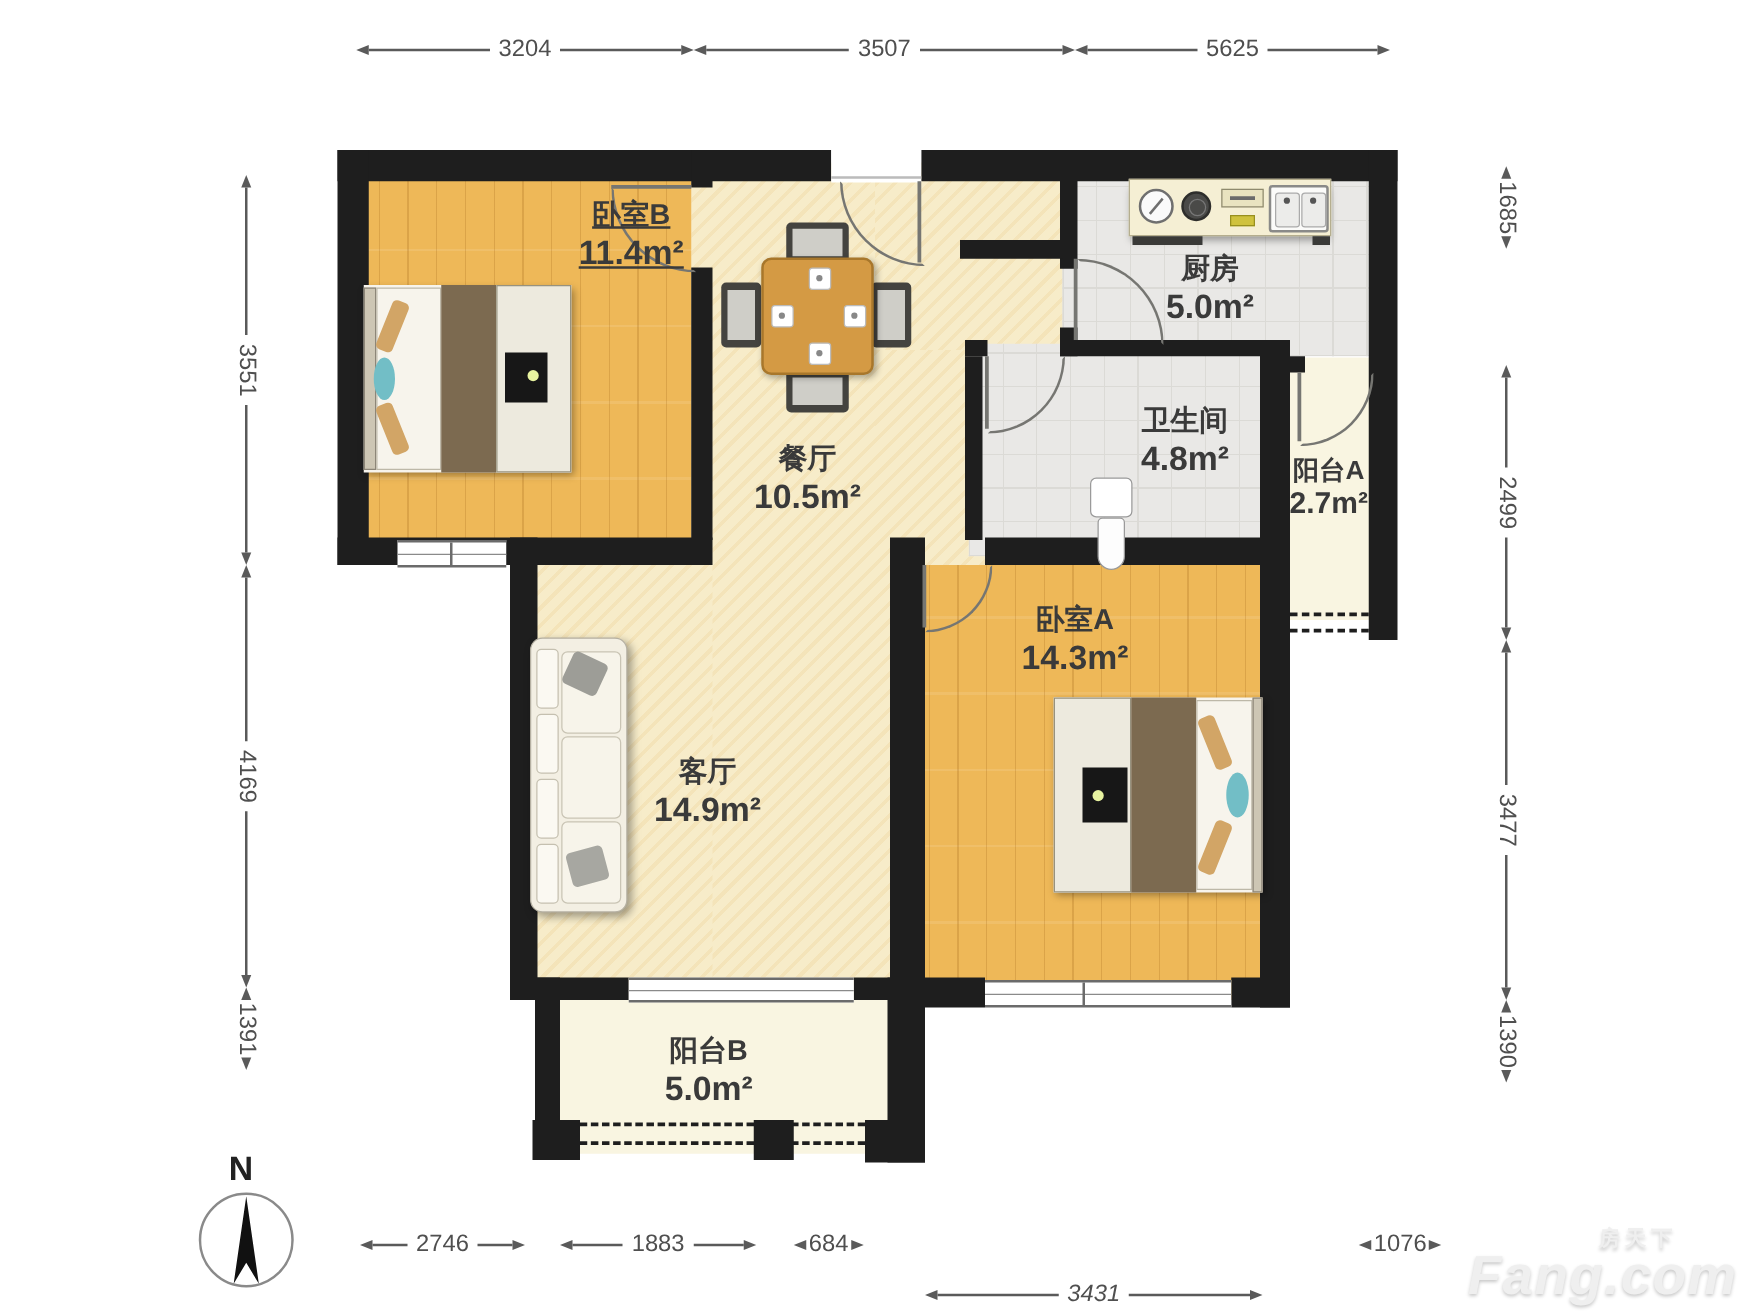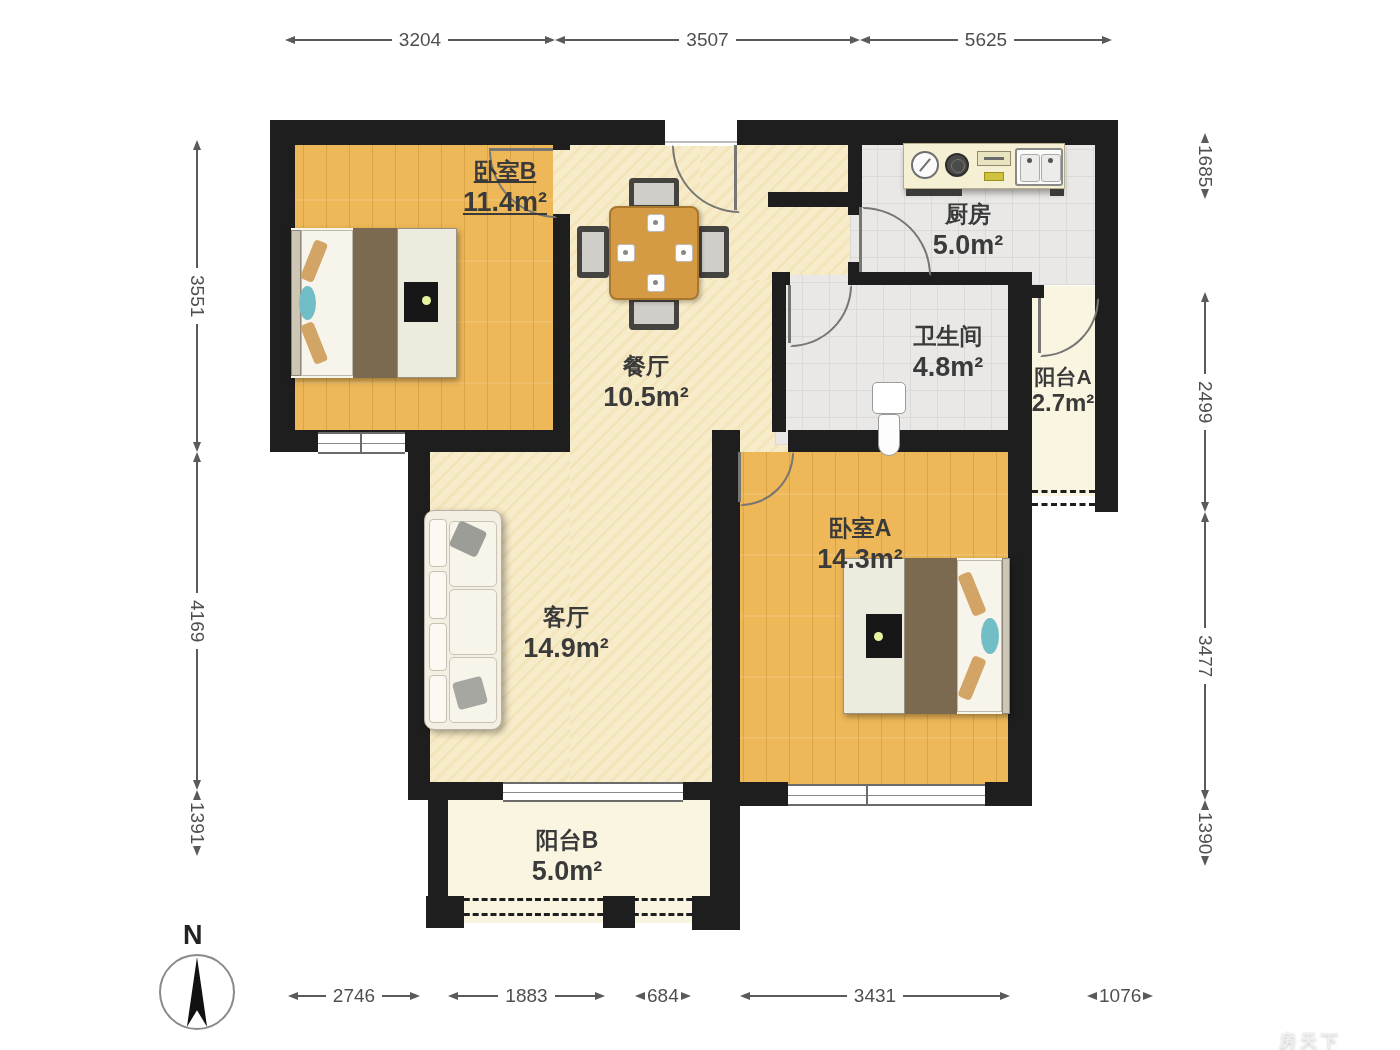--- a/index.html
+++ b/index.html
@@ -242,21 +242,21 @@
     <span class="ar">5.0m²</span>
   </div>
   <div class="room-label" style="left:948px;top:353px;text-align:center;">
     <span class="nm">卫生间</span>
     <span class="ar">4.8m²</span>
   </div>
   <div class="room-label sm" style="left:1063px;top:391px;">
     <span class="nm">阳台A</span>
     <span class="ar">2.7m²</span>
   </div>
-  <div class="room-label" style="left:860px;top:545px;">
+  <div class="room-label" style="left:860px;top:512px;">
     <span class="nm">卧室A</span>
     <span class="ar">14.3m²</span>
   </div>
   <div class="room-label" style="left:566px;top:618px;margin-top:16px;">
     <span class="nm">客厅</span>
     <span class="ar">14.9m²</span>
   </div>
   <div class="room-label" style="left:567px;top:857px;">
     <span class="nm">阳台B</span>
     <span class="ar">5.0m²</span>
@@ -296,21 +296,21 @@
       <div class="dlh"></div>
     <span class="lbl">1883</span>
     <div class="dlh"></div>
       <div class="arrR"></div>
   </div>
   <div class="dim-h" style="left:635px;top:986px;width:75px;">
     <div class="arrL"></div>
     <span class="lbl" style="padding:0 2px;">684</span>
     <div class="arrR"></div>
   </div>
-  <div class="dim-h" style="left:740px;top:986px;width:270px;">
+  <div class="dim-h" style="left:740px;top:1026px;width:270px;font-style:italic;">
     <div class="arrL"></div>
       <div class="dlh"></div>
     <span class="lbl">3431</span>
     <div class="dlh"></div>
       <div class="arrR"></div>
   </div>
   <div class="dim-h" style="left:1087px;top:986px;width:75px;">
     <div class="arrL"></div>
     <span class="lbl" style="padding:0 2px;">1076</span>
     <div class="arrR"></div>
@@ -362,15 +362,16 @@
   </div>
 
   <div class="abs" style="left:155px;top:920px;width:90px;height:120px;">
     <div style="position:absolute;left:28px;top:0;font-size:27px;font-weight:bold;color:#222;">N</div>
     <div style="position:absolute;left:4px;top:34px;width:76px;height:76px;border:2px solid #8a8a8a;border-radius:50%;box-sizing:border-box;"></div>
     <div style="position:absolute;left:28px;top:37px;width:28px;height:70px;background:#111;clip-path:polygon(50% 0%, 86% 100%, 50% 76%, 14% 100%);"></div>
   </div>
 
   <div class="watermark">
     <span class="cn">房天下</span>
+    <span class="en">Fang.com</span>
   </div>
 
 </div>
 
 </body></html>

